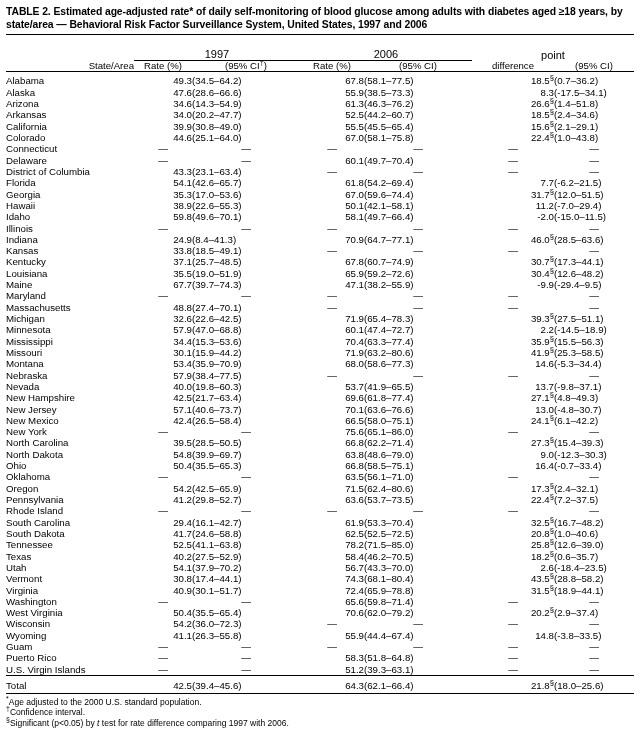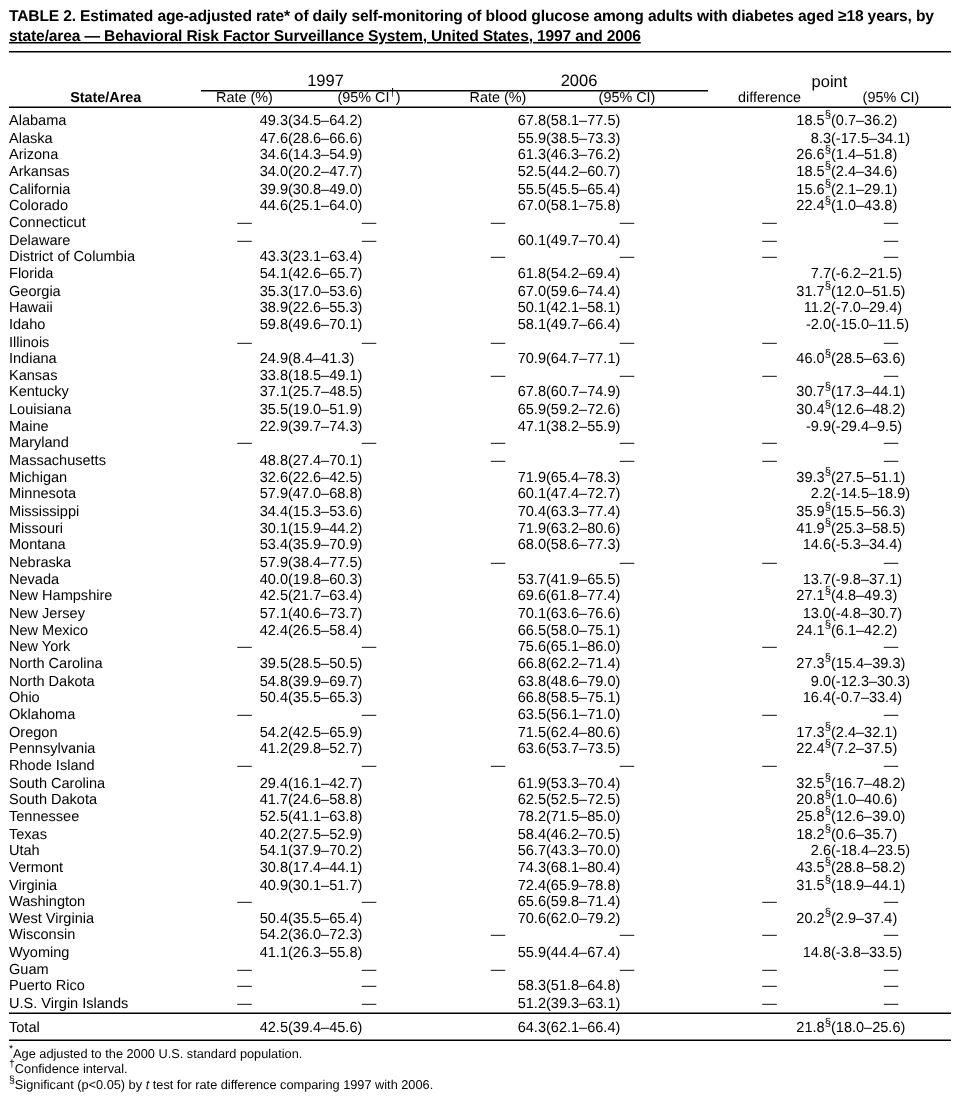--- a/index.html
+++ b/index.html
@@ -24,21 +24,21 @@
   }
 
   
   .title {
     font-size: 10.4px;
     font-weight: bold;
     line-height: 12.6px;
     letter-spacing: -0.1px;
     margin: 2px 0 3px 0;
   }
-  .title .sub { font-weight: bold; text-decoration: underline; }
+  .title .sub { font-weight: bold; }
 
   
   table.tbl {
     width: 628px;
     border-collapse: collapse;
     font-size: 9.6px;
     line-height: 1;
     table-layout: fixed;
   }
   table.tbl td, table.tbl th {
@@ -83,23 +83,22 @@
     text-align: center;
     font-size: 9.6px;
     line-height: 11px;
   }
   .hdr-sub td {
     text-align: center;
     font-size: 9.6px;
     padding: 1px 0 3px 0;
   }
   .hdr-sub td.state-lbl {
-    text-align: center;
+    text-align: right;
     padding-left: 1px;
-    font-weight: bold;
   }
   .spacer-row td { height: 14px; font-size: 0; line-height: 0; }
 
   
   tbody.body tr td {
     font-size: 9.7px;
     line-height: 11.32px;
     height: 11.32px;
     padding: 0;
     white-space: nowrap;
@@ -376,21 +375,21 @@
           <td class="state"><span>Louisiana</span></td>
           <td class="num"><span>35.5</span></td>
           <td class="ci"><span>(19.0–51.9)</span></td>
           <td class="num"><span>65.9</span></td>
           <td class="ci"><span>(59.2–72.6)</span></td>
           <td class="num"><span>30.4</span><span class="sig">§</span></td>
           <td class="ci"><span>(12.6–48.2)</span></td>
         </tr>
         <tr>
           <td class="state"><span>Maine</span></td>
-          <td class="num"><span>22.9</span></td>
+          <td class="num"><span>67.7</span></td>
           <td class="ci"><span>(39.7–74.3)</span></td>
           <td class="num"><span>47.1</span></td>
           <td class="ci"><span>(38.2–55.9)</span></td>
           <td class="num"><span>-9.9</span></td>
           <td class="ci"><span>(-29.4–9.5)</span></td>
         </tr>
         <tr>
           <td class="state"><span>Maryland</span></td>
           <td class="num dash"><span>—</span></td>
           <td class="ci dash"><span>—</span></td>

